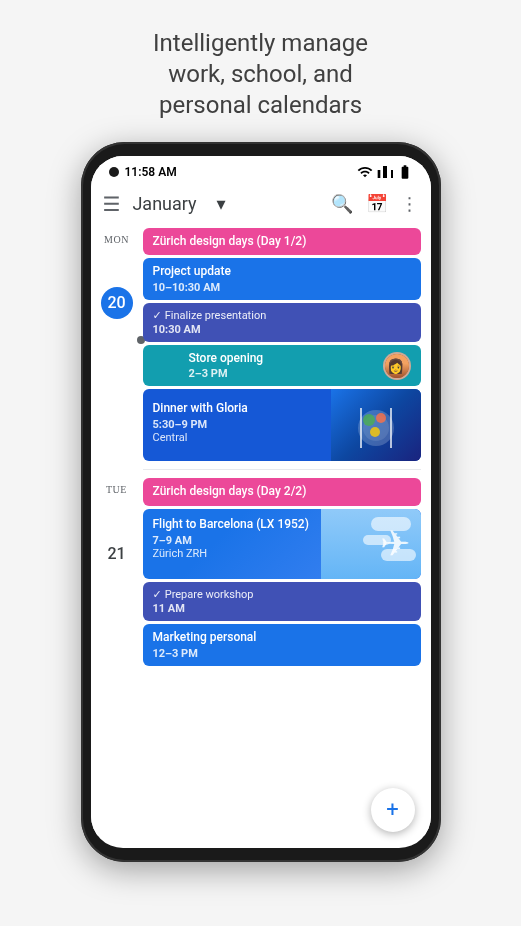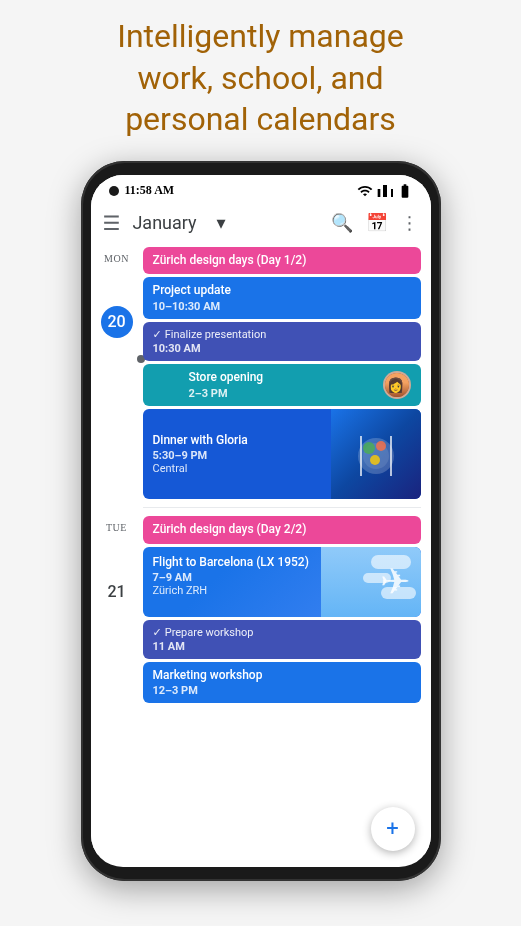--- a/index.html
+++ b/index.html
@@ -9,25 +9,25 @@
       background: #f5f5f5;
       font-family: 'Roboto', Arial, sans-serif;
       overflow: hidden;
       display: flex;
       flex-direction: column;
       align-items: center;
     }
 
     .headline {
       text-align: center;
-      color: #a16207;
-      font-size: 32px;
+      color: #404040;
+      font-size: 24px;
       font-weight: 400;
       line-height: 1.3;
-      padding: 16px 40px 20px;
+      padding: 28px 40px 20px;
     }
 
     .phone-wrapper {
       position: relative;
       width: 360px;
       height: 720px;
       flex-shrink: 0;
     }
 
     .phone-shell {
@@ -63,21 +63,21 @@
       display: flex;
       align-items: center;
       gap: 6px;
     }
     .camera-dot {
       width: 10px;
       height: 10px;
       background: #1a1a1a;
       border-radius: 50%;
     }
-    .status-time { font-size: 12px; font-weight: 600; color: #000; font-family: Liberation Serif, serif; }
+    .status-time { font-size: 12px; font-weight: 600; color: #000; }
     .status-icons { display: flex; align-items: center; gap: 4px; }
     .status-icons svg { width: 16px; height: 16px; fill: #000; }
 
     
     .app-header {
       background: #fff;
       display: flex;
       align-items: center;
       padding: 8px 12px;
       gap: 12px;
@@ -220,21 +220,21 @@
       display: flex;
       align-items: center;
       justify-content: center;
       font-size: 14px;
     }
 
     
     .dinner-card {
       background: #1558d6;
       border-radius: 6px;
-      padding: 24px 10px;
+      padding: 12px 10px;
       cursor: pointer;
       position: relative;
       overflow: hidden;
       min-height: 72px;
     }
     .dinner-bg {
       position: absolute;
       right: 0;
       top: 0;
       bottom: 0;
@@ -436,21 +436,21 @@
 
           <div class="event-card indigo">
             <div class="event-check">
               <span>✓</span>
               <span>Prepare workshop</span>
             </div>
             <div class="event-time">11 AM</div>
           </div>
 
           <div class="event-card blue">
-            <div class="event-title">Marketing workshop</div>
+            <div class="event-title">Marketing personal</div>
             <div class="event-time">12–3 PM</div>
           </div>
 
         </div>
       </div>
 
     </div>
 
     <div class="fab">
       <span>+</span>

